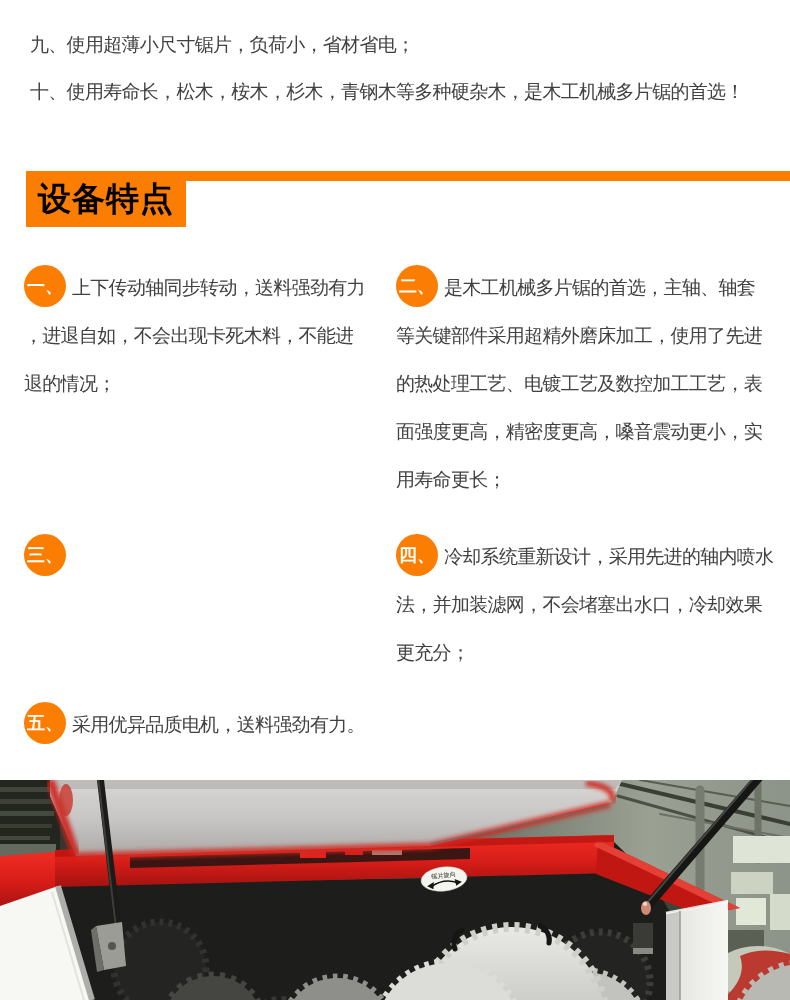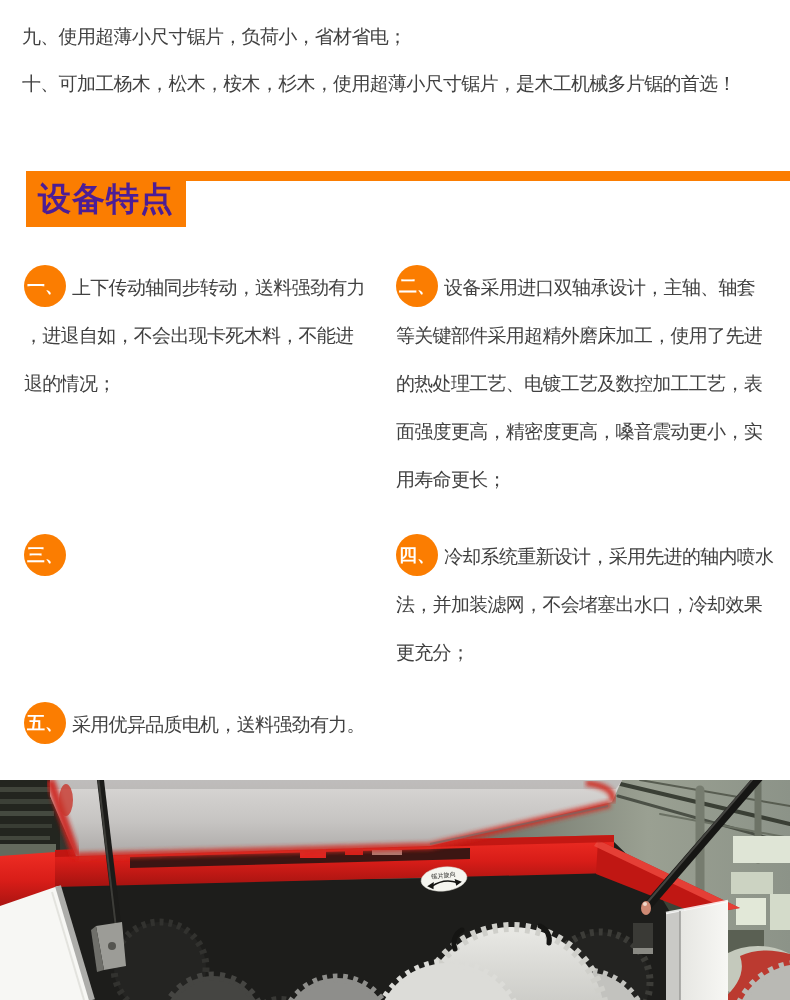--- a/index.html
+++ b/index.html
@@ -1,28 +1,28 @@
 <!DOCTYPE html>
 <html><head>
 <meta charset="utf-8">
 <style>
   html,body{margin:0;padding:0;}
   body{
     width:790px;height:1000px;background:#ffffff;position:relative;overflow:hidden;
     font-family:"Liberation Sans","DejaVu Sans",sans-serif;
   }
   .intro-item{
-    position:absolute;left:22px;margin:0;width:750px;
+    position:absolute;left:22px;margin:8px;width:750px;
     font-size:19px;letter-spacing:-0.7px;color:#414141;white-space:nowrap;
   }
   #intro-1{top:24px;}
   #intro-2{top:71px;}
   .banner-chip{
     position:absolute;left:26px;top:171px;width:160px;height:56px;
-    background:#fb7d01;color:#4c1d95;font-size:33px;font-weight:bold;
+    background:#fb7d01;color:#000000;font-size:33px;font-weight:bold;
     display:flex;align-items:center;justify-content:center;letter-spacing:1px;
   }
   .banner-bar{
     position:absolute;left:186px;top:171px;width:604px;height:10px;background:#fb7d01;
   }
   .feature{
     position:absolute;font-size:19px;letter-spacing:-0.7px;line-height:48px;
     color:#414141;line-break:anywhere;word-break:break-all;
   }
   .feature .badge{
@@ -37,32 +37,32 @@
   #feature-5{left:24px;top:701px;width:560px;}
   .photo{
     position:absolute;left:0;top:780px;width:790px;height:220px;background:#55594f;
   }
   .photo svg{display:block;}
 </style>
 </head>
 <body>
 
 <p class="intro-item" id="intro-1">九、使用超薄小尺寸锯片，负荷小，省材省电；</p>
-<p class="intro-item" id="intro-2">十、可加工杨木，松木，桉木，杉木，使用超薄小尺寸锯片，是木工机械多片锯的首选！</p>
+<p class="intro-item" id="intro-2">十、使用寿命长，松木，桉木，杉木，青钢木等多种硬杂木，是木工机械多片锯的首选！</p>
 
 <div class="banner-chip">
   <span>设备特点</span>
 </div>
 <div class="banner-bar"></div>
 
 <div class="feature" id="feature-1">
   <span class="badge">一、</span><span>上下传动轴同步转动，送料强劲有力，进退自如，不会出现卡死木料，不能进退的情况；</span>
 </div>
 <div class="feature" id="feature-2">
-  <span class="badge">二、</span><span>设备采用进口双轴承设计，主轴、轴套等关键部件采用超精外磨床加工，使用了先进的热处理工艺、电镀工艺及数控加工工艺，表面强度更高，精密度更高，嗓音震动更小，实用寿命更长；</span>
+  <span class="badge">二、</span><span>是木工机械多片锯的首选，主轴、轴套等关键部件采用超精外磨床加工，使用了先进的热处理工艺、电镀工艺及数控加工工艺，表面强度更高，精密度更高，嗓音震动更小，实用寿命更长；</span>
 </div>
 <div class="feature" id="feature-3">
   <span class="badge">三、</span>
 </div>
 <div class="feature" id="feature-4">
   <span class="badge">四、</span><span>冷却系统重新设计，采用先进的轴内喷水法，并加装滤网，不会堵塞出水口，冷却效果更充分；</span>
 </div>
 <div class="feature" id="feature-5">
   <span class="badge">五、</span><span>采用优异品质电机，送料强劲有力。</span>
 </div>

